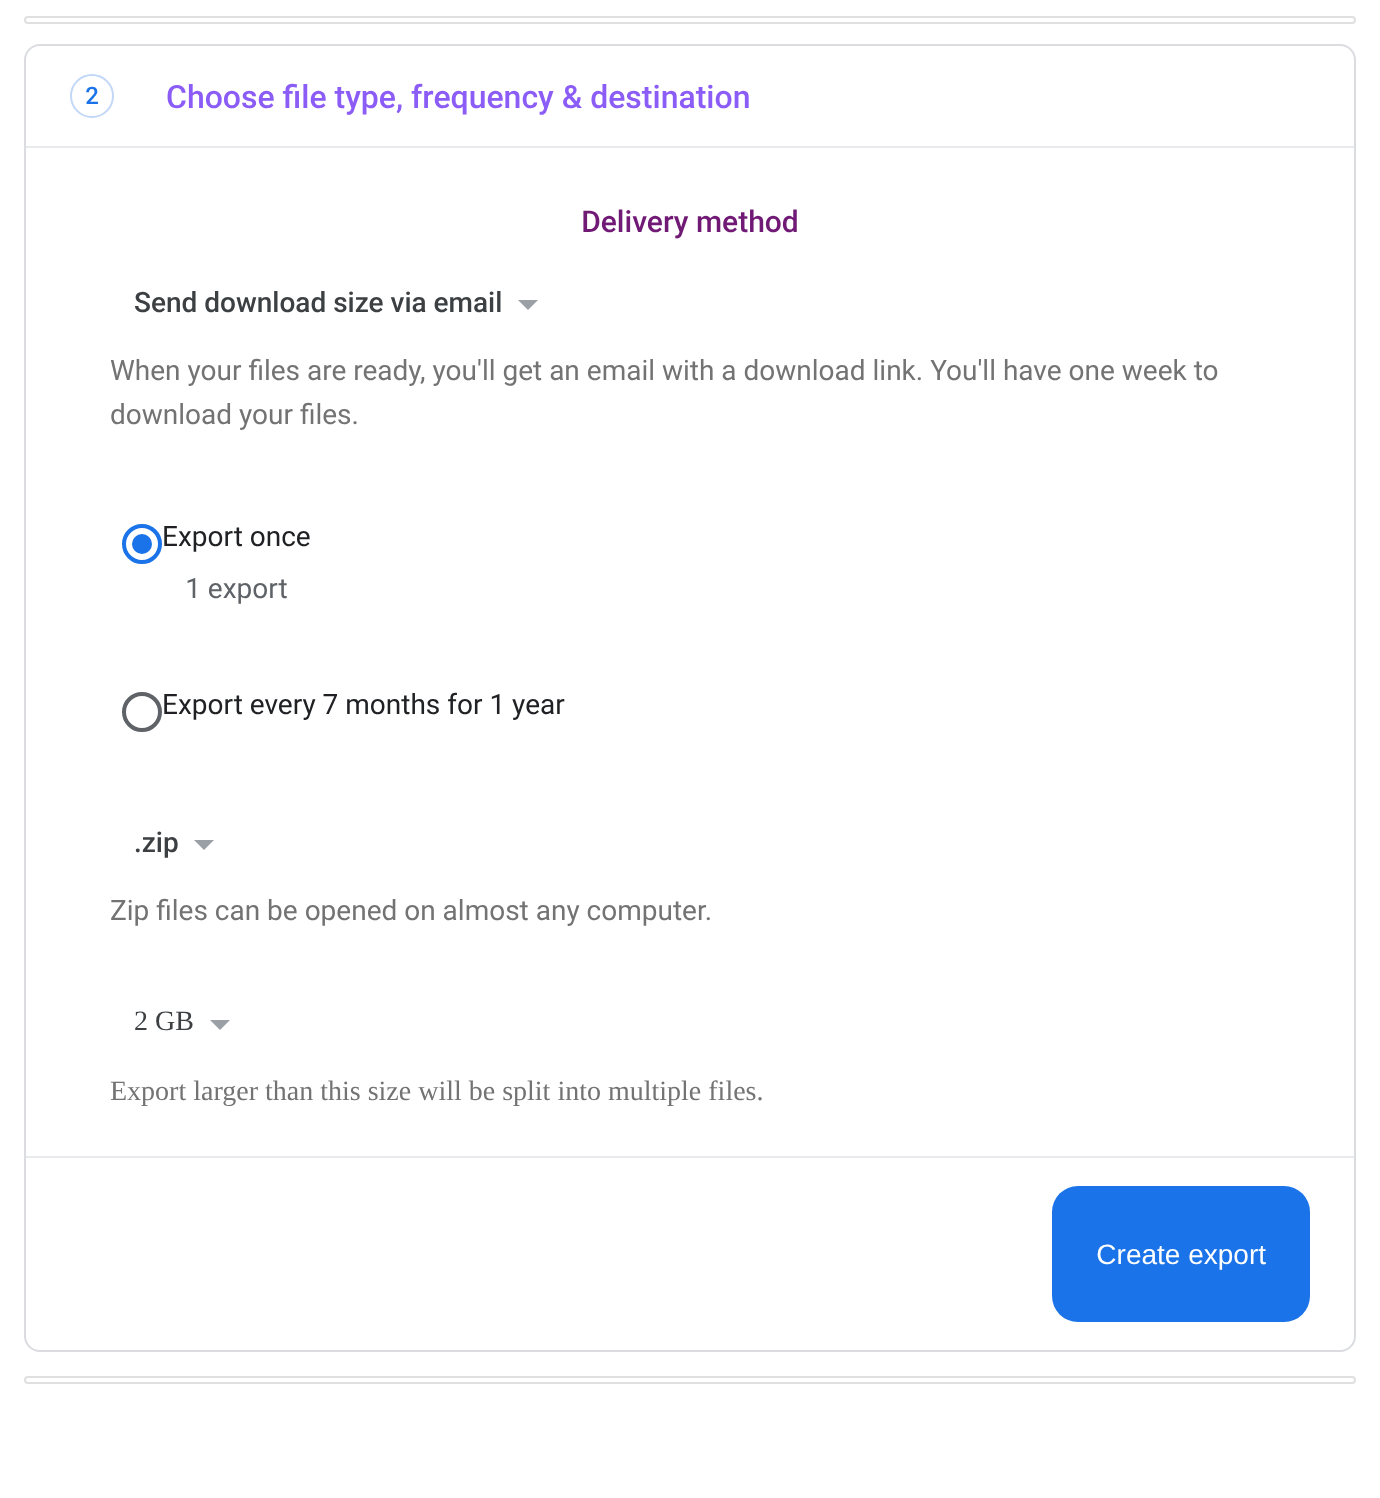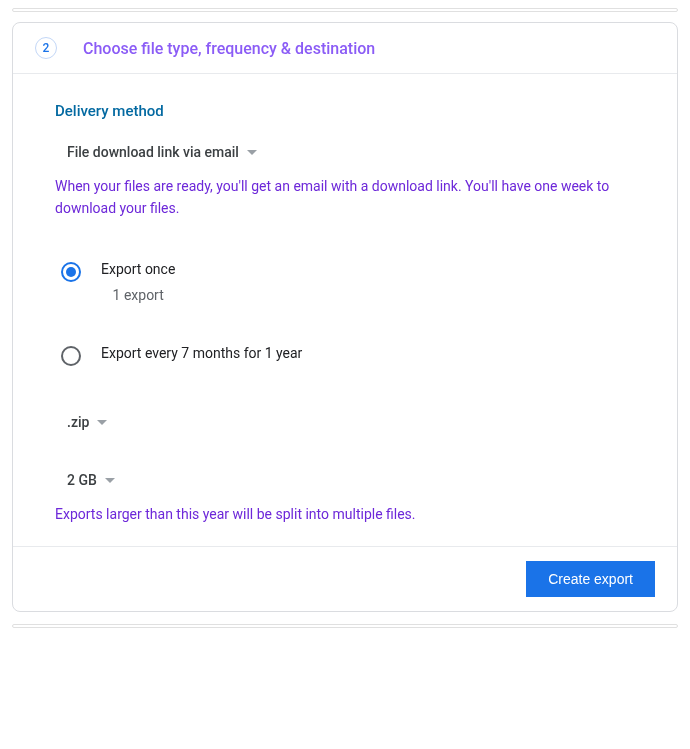--- a/index.html
+++ b/index.html
@@ -45,51 +45,51 @@
       font-size: 16px;
       font-weight: 500;
       color: #8b5cf6;
     }
     .card-body {
       padding: 28px 42px 20px 42px;
     }
     .section-heading {
       font-size: 15px;
       font-weight: 500;
-      color: #0369a1;
+      color: #701a75;
       margin-bottom: 18px;
+      text-align: center;
     }
     .dropdown {
       display: inline-flex;
       align-items: center;
       gap: 8px;
       padding: 6px 10px 6px 12px;
       font-size: 14px;
       font-weight: 500;
       color: #3c4043;
       cursor: pointer;
       border-radius: 4px;
     }
     .caret {
       width: 0; height: 0;
       border-left: 5px solid transparent;
       border-right: 5px solid transparent;
       border-top: 5px solid #9aa0a6;
     }
     .helper-text {
       font-size: 14px;
-      color: #6d28d9;
+      color: #737373;
       line-height: 1.55;
       margin-top: 10px;
     }
     .section-gap { margin-top: 36px; }
     .radio-row {
       display: flex;
       align-items: flex-start;
-      gap: 20px;
       padding: 6px 6px;
       margin-bottom: 30px;
     }
     .radio-outer {
       width: 20px; height: 20px;
       border-radius: 50%;
       border: 2px solid #5f6368;
       display: flex;
       align-items: center;
       justify-content: center;
@@ -100,33 +100,33 @@
     .radio-outer.selected { border-color: #1a73e8; }
     .radio-inner {
       width: 10px; height: 10px;
       border-radius: 50%;
       background: #1a73e8;
     }
     .radio-labels { display: flex; flex-direction: column; gap: 10px; }
     .radio-primary { font-size: 14px; color: #202124; }
     .radio-secondary { font-size: 14px; color: #5f6368; text-align: center; }
     .filetype-block { margin-top: 10px; }
-    .size-block { margin-top: 30px; }
+    .size-block { margin-top: 30px; font-family: Liberation Serif, serif; }
     .card-footer {
       border-top: 1px solid #e8eaed;
       padding: 14px 22px;
       display: flex;
       justify-content: flex-end;
     }
     .primary-btn {
       background: #1a73e8;
       color: #fff;
       border: none;
-      border-radius: 0;
-      padding: 10px 22px;
+      border-radius: 13px;
+      padding: 26px 22px;
       font-size: 14px;
       font-weight: 500;
       cursor: pointer;
     }
     .next-card {
       border: 1px solid #e0e0e0;
       border-radius: 8px;
       height: 4px;
       margin-top: 12px;
     }
@@ -141,21 +141,21 @@
   <div class="card-header">
     <div class="step-badge">2</div>
     <div class="card-title">Choose file type, frequency &amp; destination</div>
   </div>
 
   <div class="card-body">
 
     <div>
       <div class="section-heading">Delivery method</div>
       <div class="dropdown">
-        <span>File download link via email</span>
+        <span>Send download size via email</span>
         <span class="caret"></span>
       </div>
       <div class="helper-text">When your files are ready, you'll get an email with a download link. You'll have one week to download your files.</div>
     </div>
 
     <div class="section-gap">
 
       <div class="radio-row">
         <div class="radio-outer selected">
           <div class="radio-inner"></div>
@@ -174,28 +174,29 @@
       </div>
     </div>
 
     <div class="section-gap">
 
       <div class="filetype-block">
         <div class="dropdown">
           <span>.zip</span>
           <span class="caret"></span>
         </div>
+        <div class="helper-text">Zip files can be opened on almost any computer.</div>
       </div>
 
       <div class="size-block">
         <div class="dropdown">
           <span>2 GB</span>
           <span class="caret"></span>
         </div>
-        <div class="helper-text">Exports larger than this year will be split into multiple files.</div>
+        <div class="helper-text">Export larger than this size will be split into multiple files.</div>
       </div>
     </div>
 
   </div>
 
   <div class="card-footer">
     <button class="primary-btn">Create export</button>
   </div>
 
 </div>

